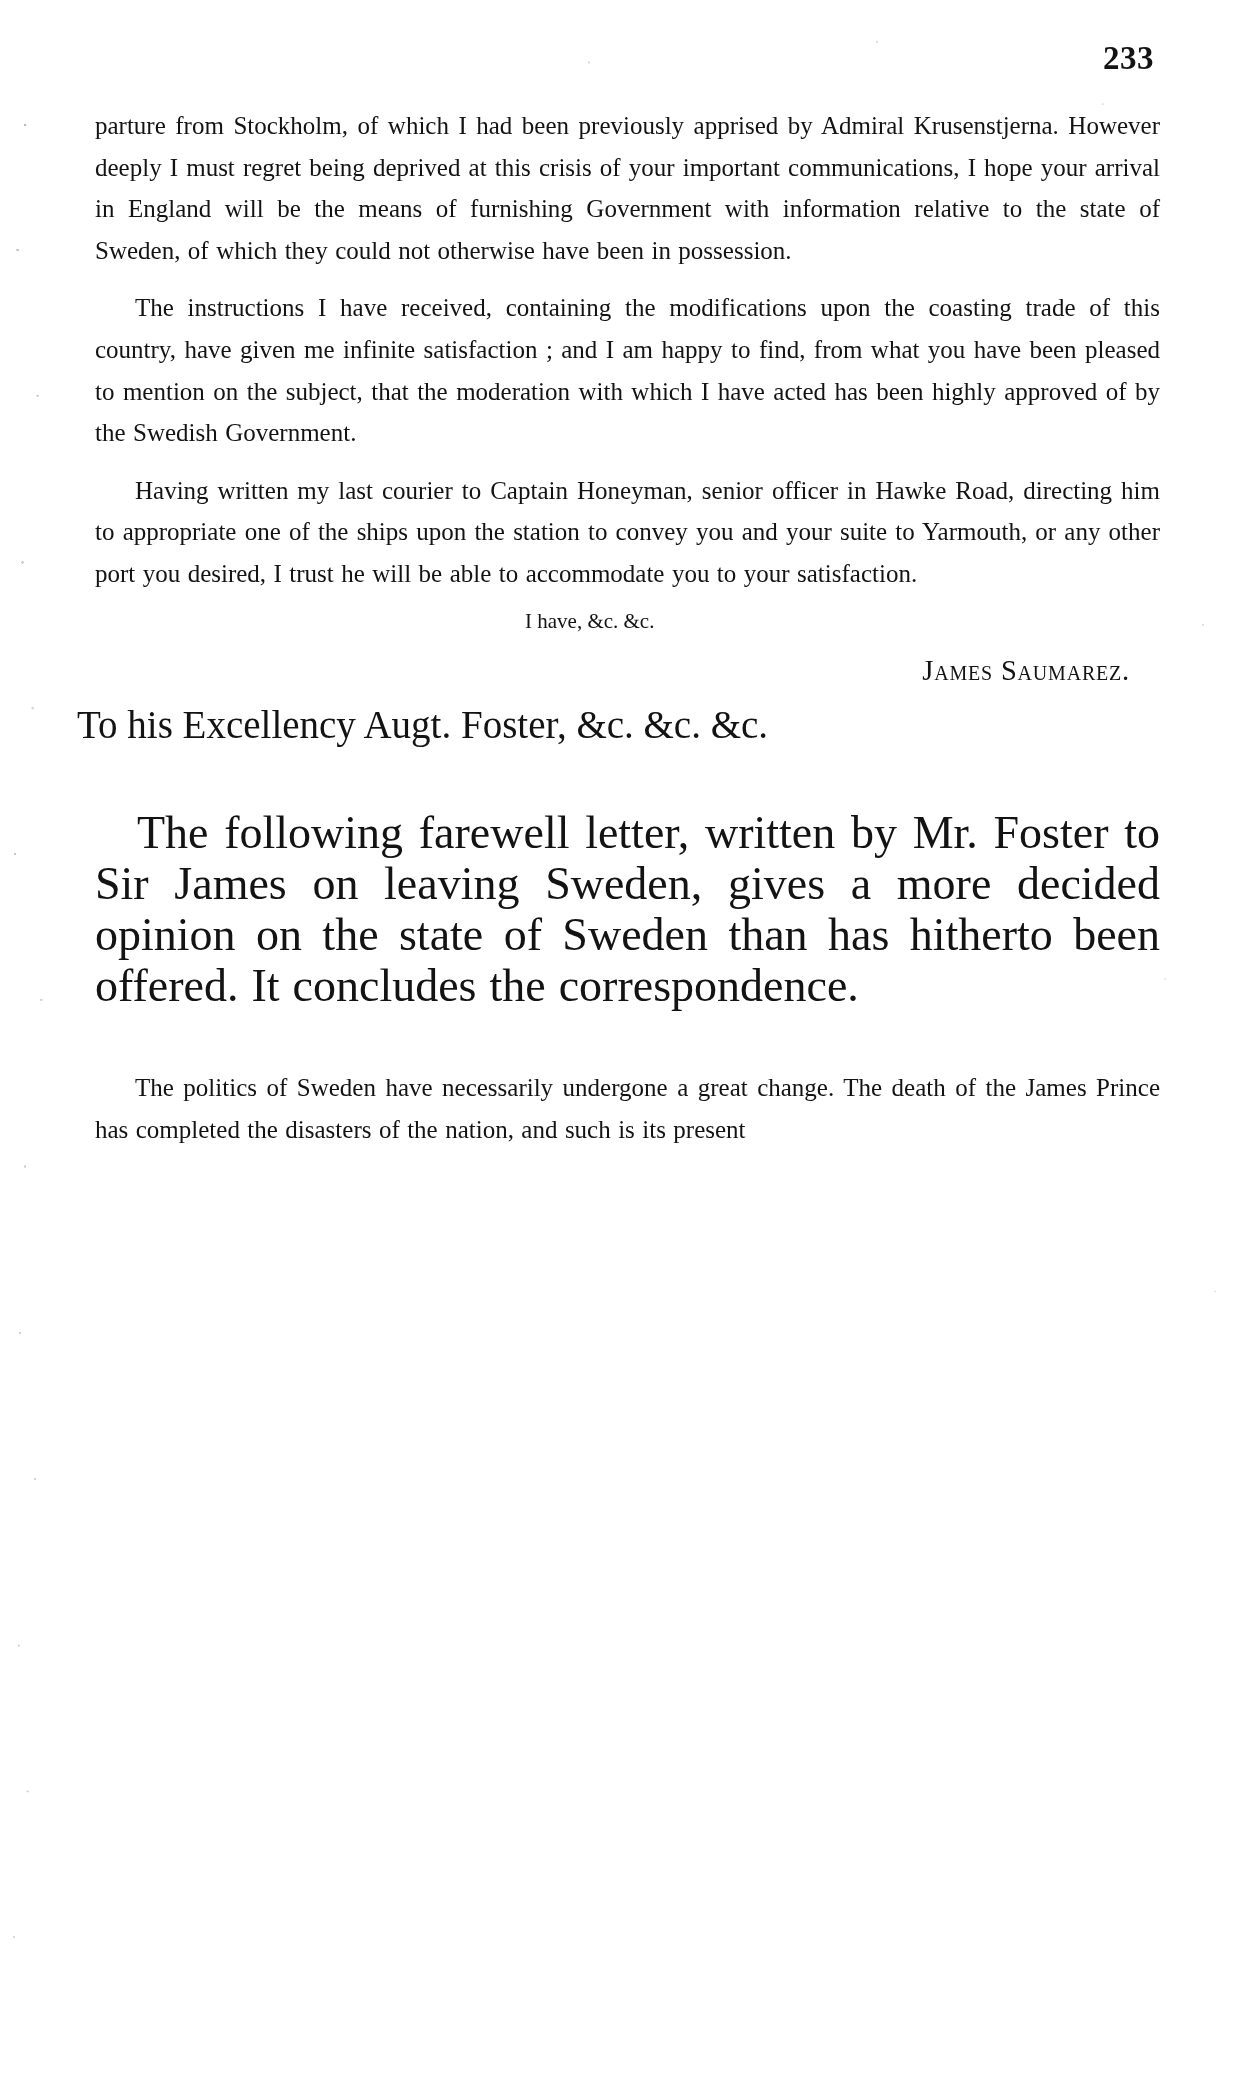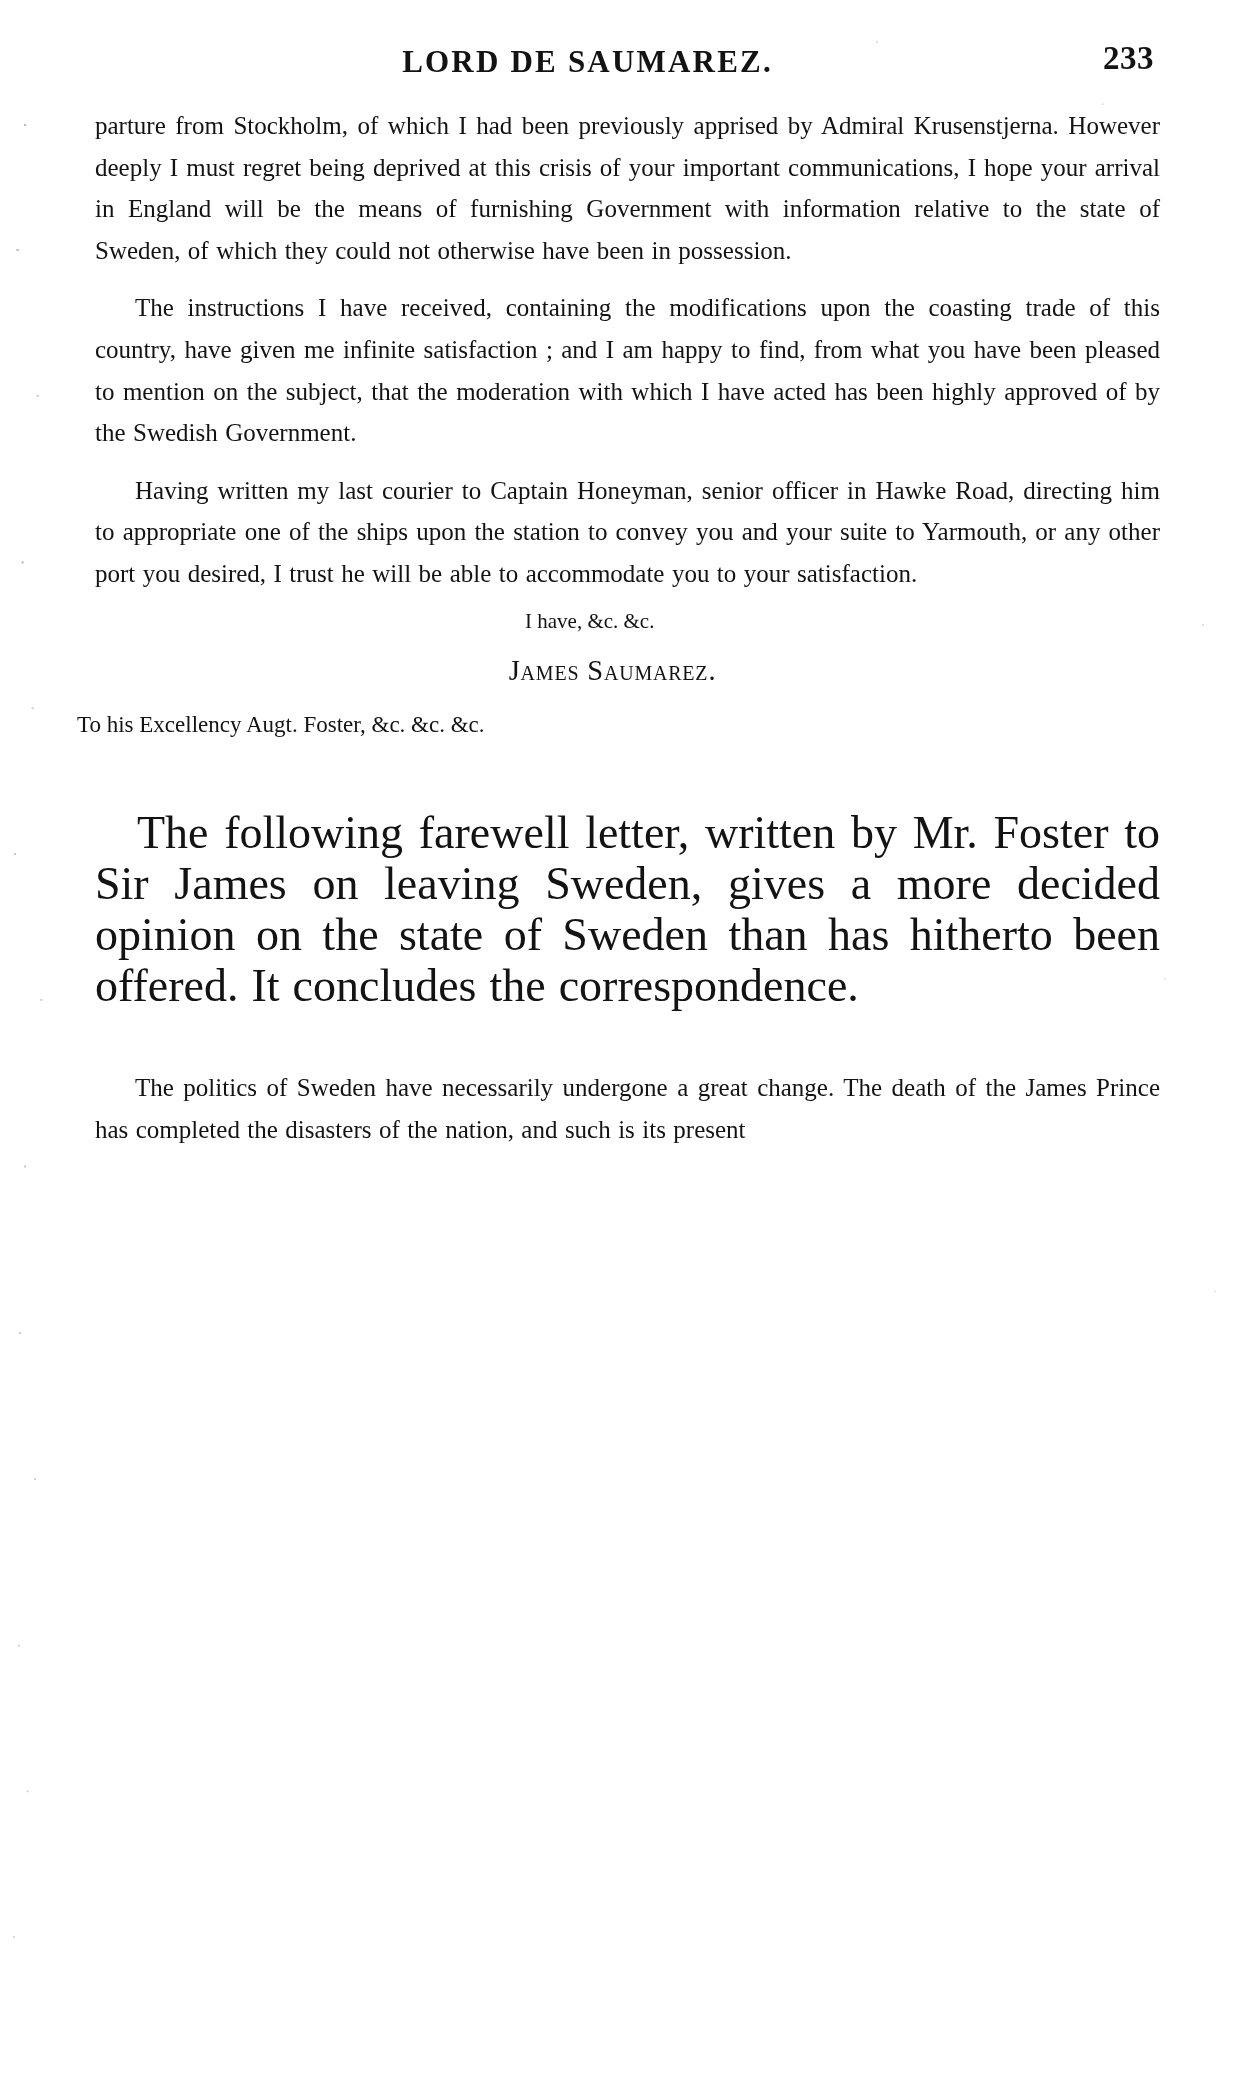--- a/index.html
+++ b/index.html
@@ -92,27 +92,27 @@
   .closing {
     font-size: 21px;
     line-height: 41.6px;
     margin: 6px 0 0 0;
     padding-left: 430px;
   }
   .signature {
     font-size: 28.5px;
     line-height: 41.6px;
     margin: 8px 0 0 0;
-    text-align: center;
+    text-align: right;
     padding-right: 30px;
     font-variant: small-caps;
     letter-spacing: 0.8px;
   }
   .address {
-    font-size: 23px;
+    font-size: 39px;
     line-height: 41.6px;
     margin: 12px 0 0 -18px;
   }
 
   
   .note {
     font-size: 46px;
     line-height: 51px;
     text-align: justify;
     text-justify: inter-word;
@@ -123,21 +123,20 @@
 
   .gap { height: 56px; }
 </style>
 </head>
 <body>
 
 <div class="page">
   <div class="content">
 
     <div class="running-head">
-      <div class="head-title">LORD DE SAUMAREZ.</div>
       <div class="head-folio">233</div>
     </div>
 
     <p class="para">parture from Stockholm, of which I had been previously apprised by Admiral Krusenstjerna. However deeply I must regret being deprived at this crisis of your important communications, I hope your arrival in England will be the means of furnishing Government with information relative to the state of Sweden, of which they could not otherwise have been in possession.</p>
     <p class="para indent">The instructions I have received, containing the modifications upon the coasting trade of this country, have given me infinite satisfaction ; and I am happy to find, from what you have been pleased to mention on the subject, that the moderation with which I have acted has been highly approved of by the Swedish Government.</p>
     <p class="para indent">Having written my last courier to Captain Honeyman, senior officer in Hawke Road, directing him to appropriate one of the ships upon the station to convey you and your suite to Yarmouth, or any other port you desired, I trust he will be able to accommodate you to your satisfaction.</p>
 
     <p class="closing">I have, &amp;c. &amp;c.</p>
     <p class="signature">James Saumarez.</p>
     <p class="address">To his Excellency Augt. Foster, &amp;c. &amp;c. &amp;c.</p>

